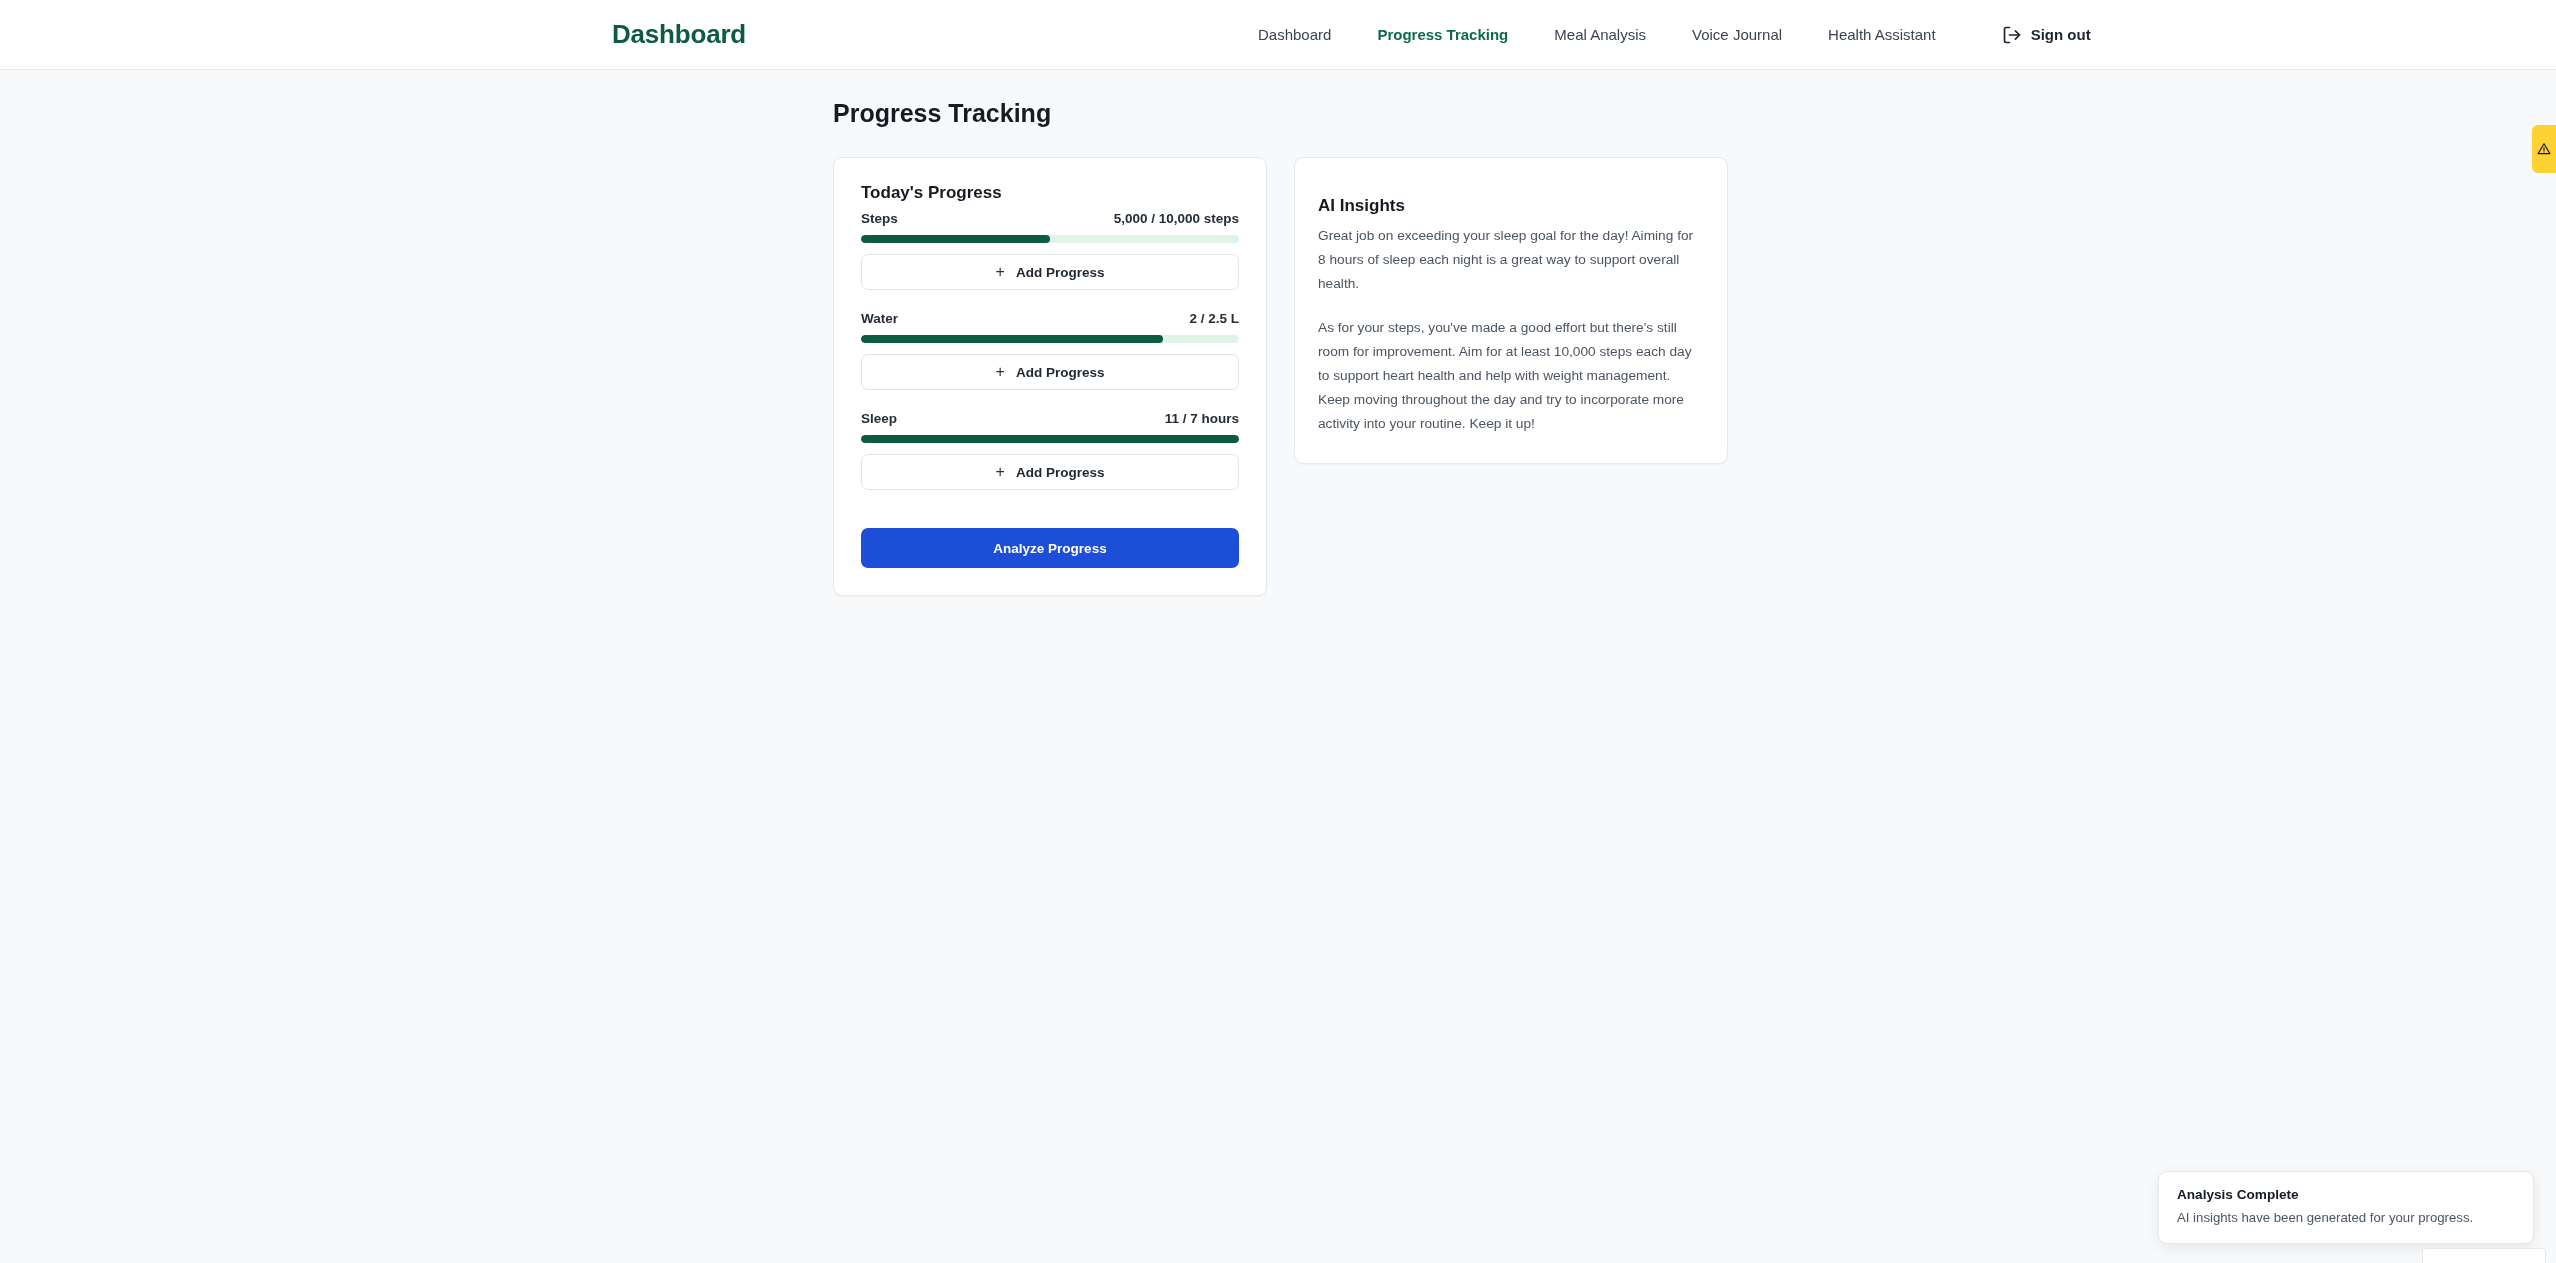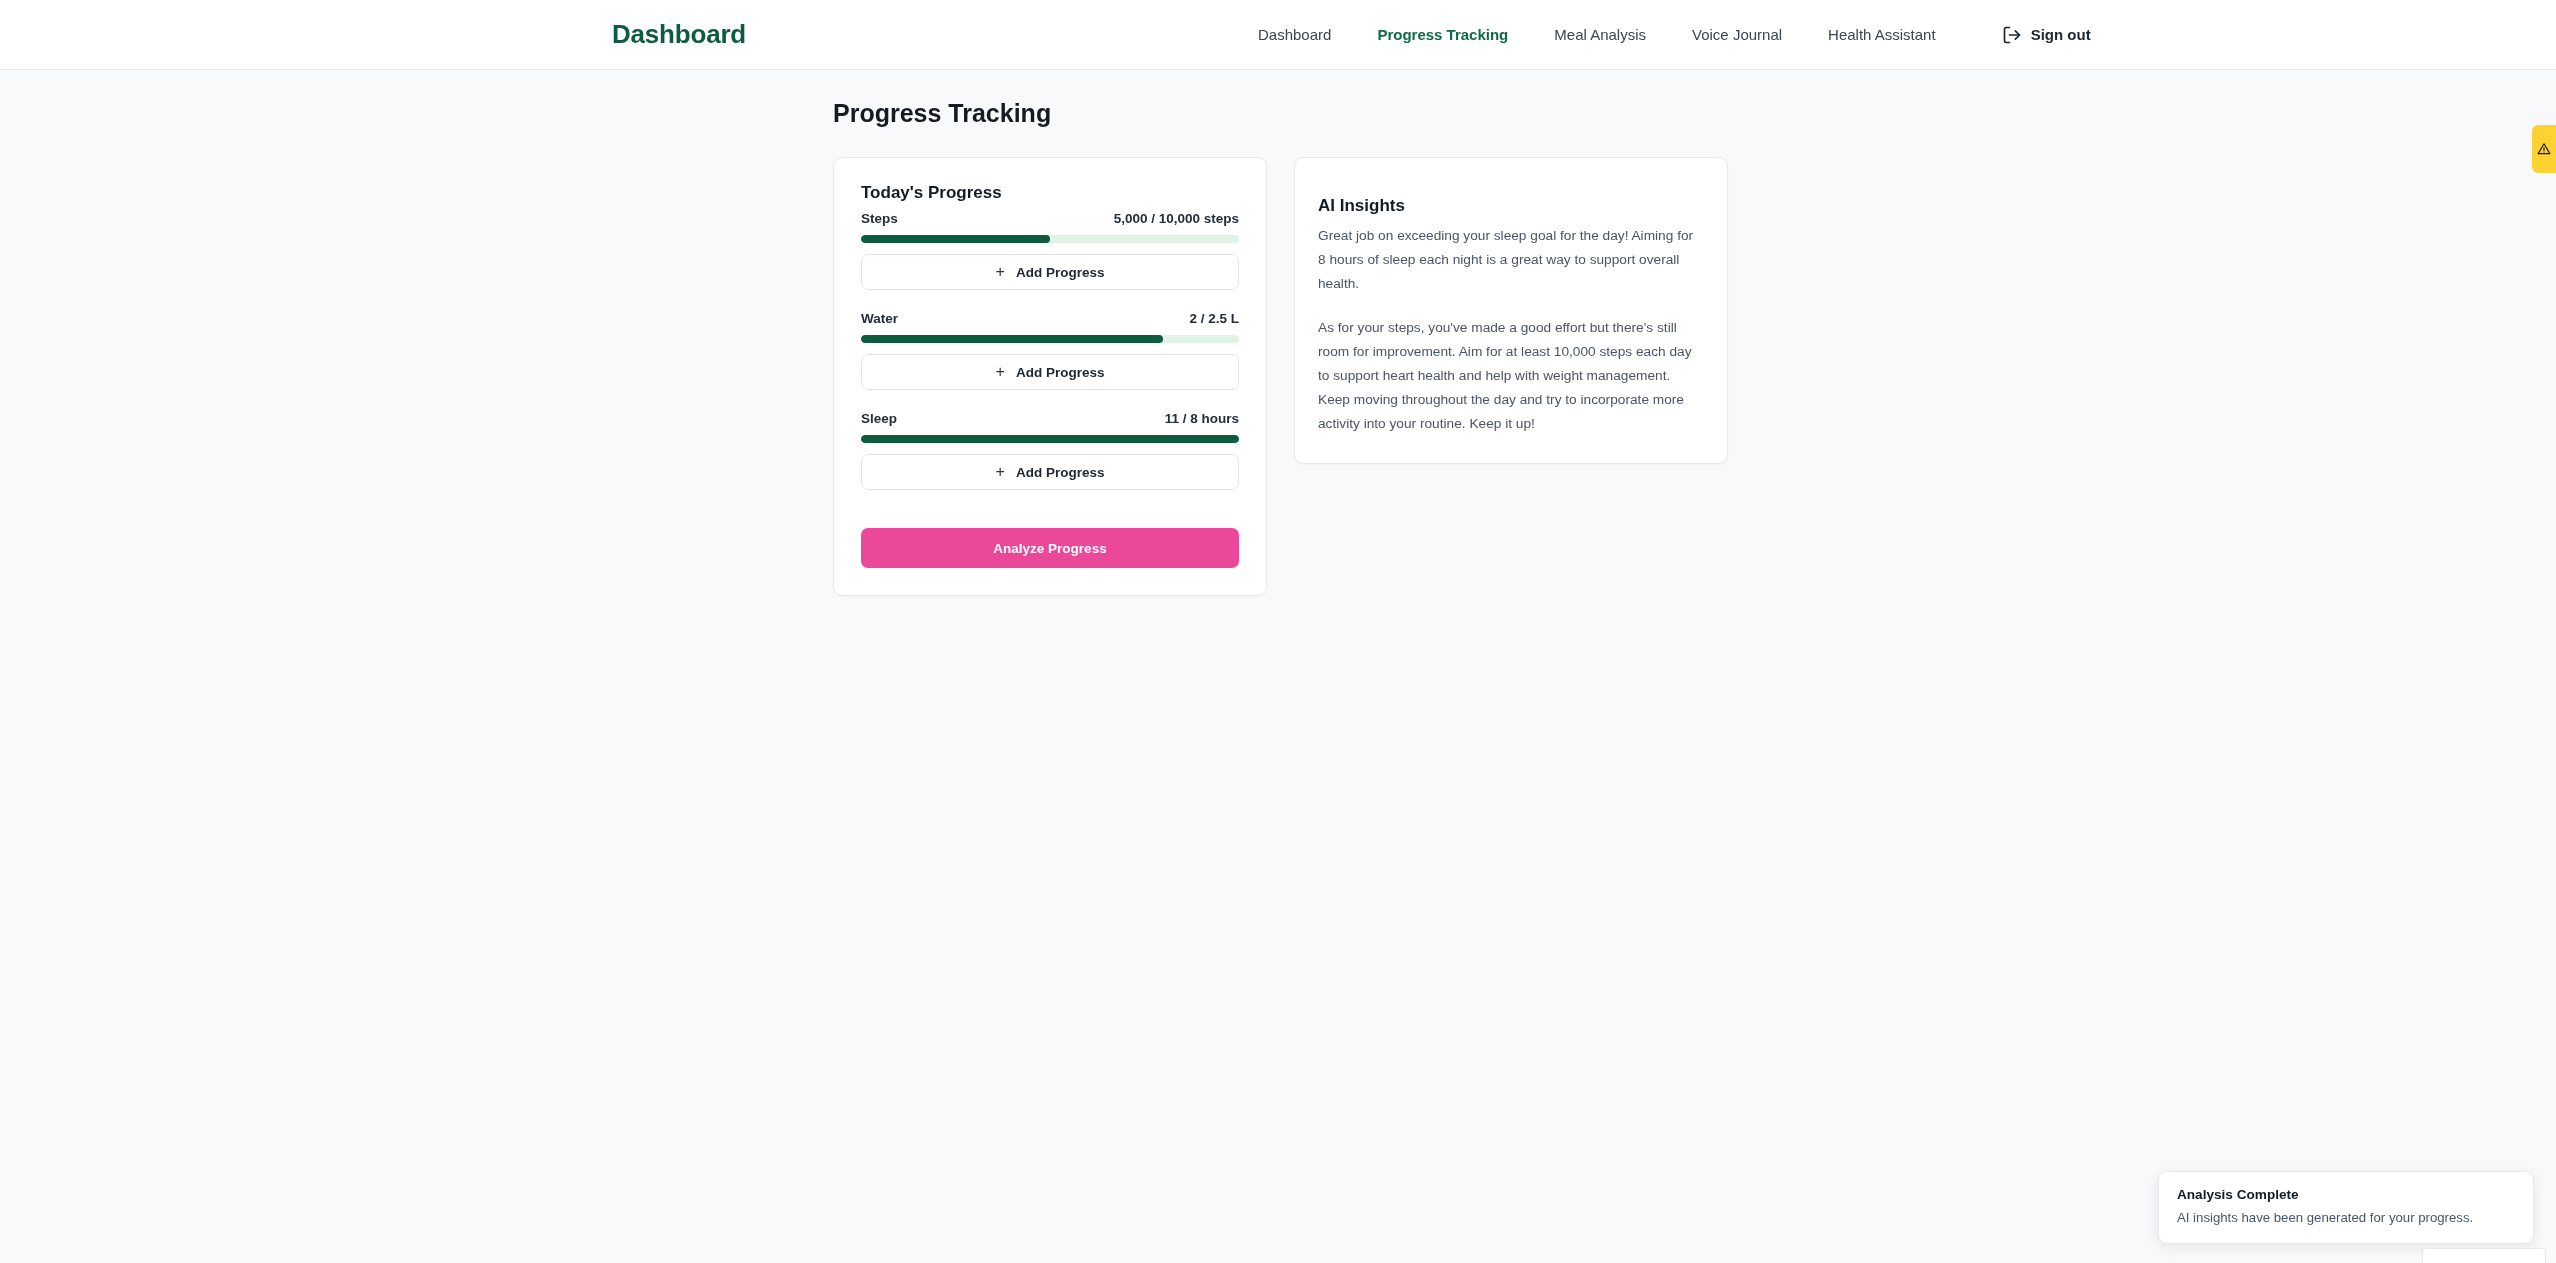--- a/index.html
+++ b/index.html
@@ -137,21 +137,21 @@
   .add-progress .lbl {
     font-size: 13.5px;
     font-weight: bold;
     color: #1f2731;
   }
 
   .analyze-btn {
     margin-top: 17px;
     width: 100%;
     height: 40px;
-    background: #ec4899;
+    background: #1d4ed8;
     color: #ffffff;
     border: none;
     border-radius: 7px;
     font-size: 13.5px;
     font-weight: bold;
     font-family: "Liberation Sans", sans-serif;
     cursor: pointer;
   }
 
   .insight-p {
@@ -271,21 +271,21 @@
       <div class="add-progress">
         <span class="plus">+</span>
         <span class="lbl">Add Progress</span>
       </div>
     </div>
 
     
     <div class="metric">
       <div class="metric-head">
         <span class="metric-name">Sleep</span>
-        <span class="metric-value">11 / 8 hours</span>
+        <span class="metric-value">11 / 7 hours</span>
       </div>
       <div class="bar">
         <div class="bar-fill" style="width:100%"></div>
       </div>
       <div class="add-progress">
         <span class="plus">+</span>
         <span class="lbl">Add Progress</span>
       </div>
     </div>
 

